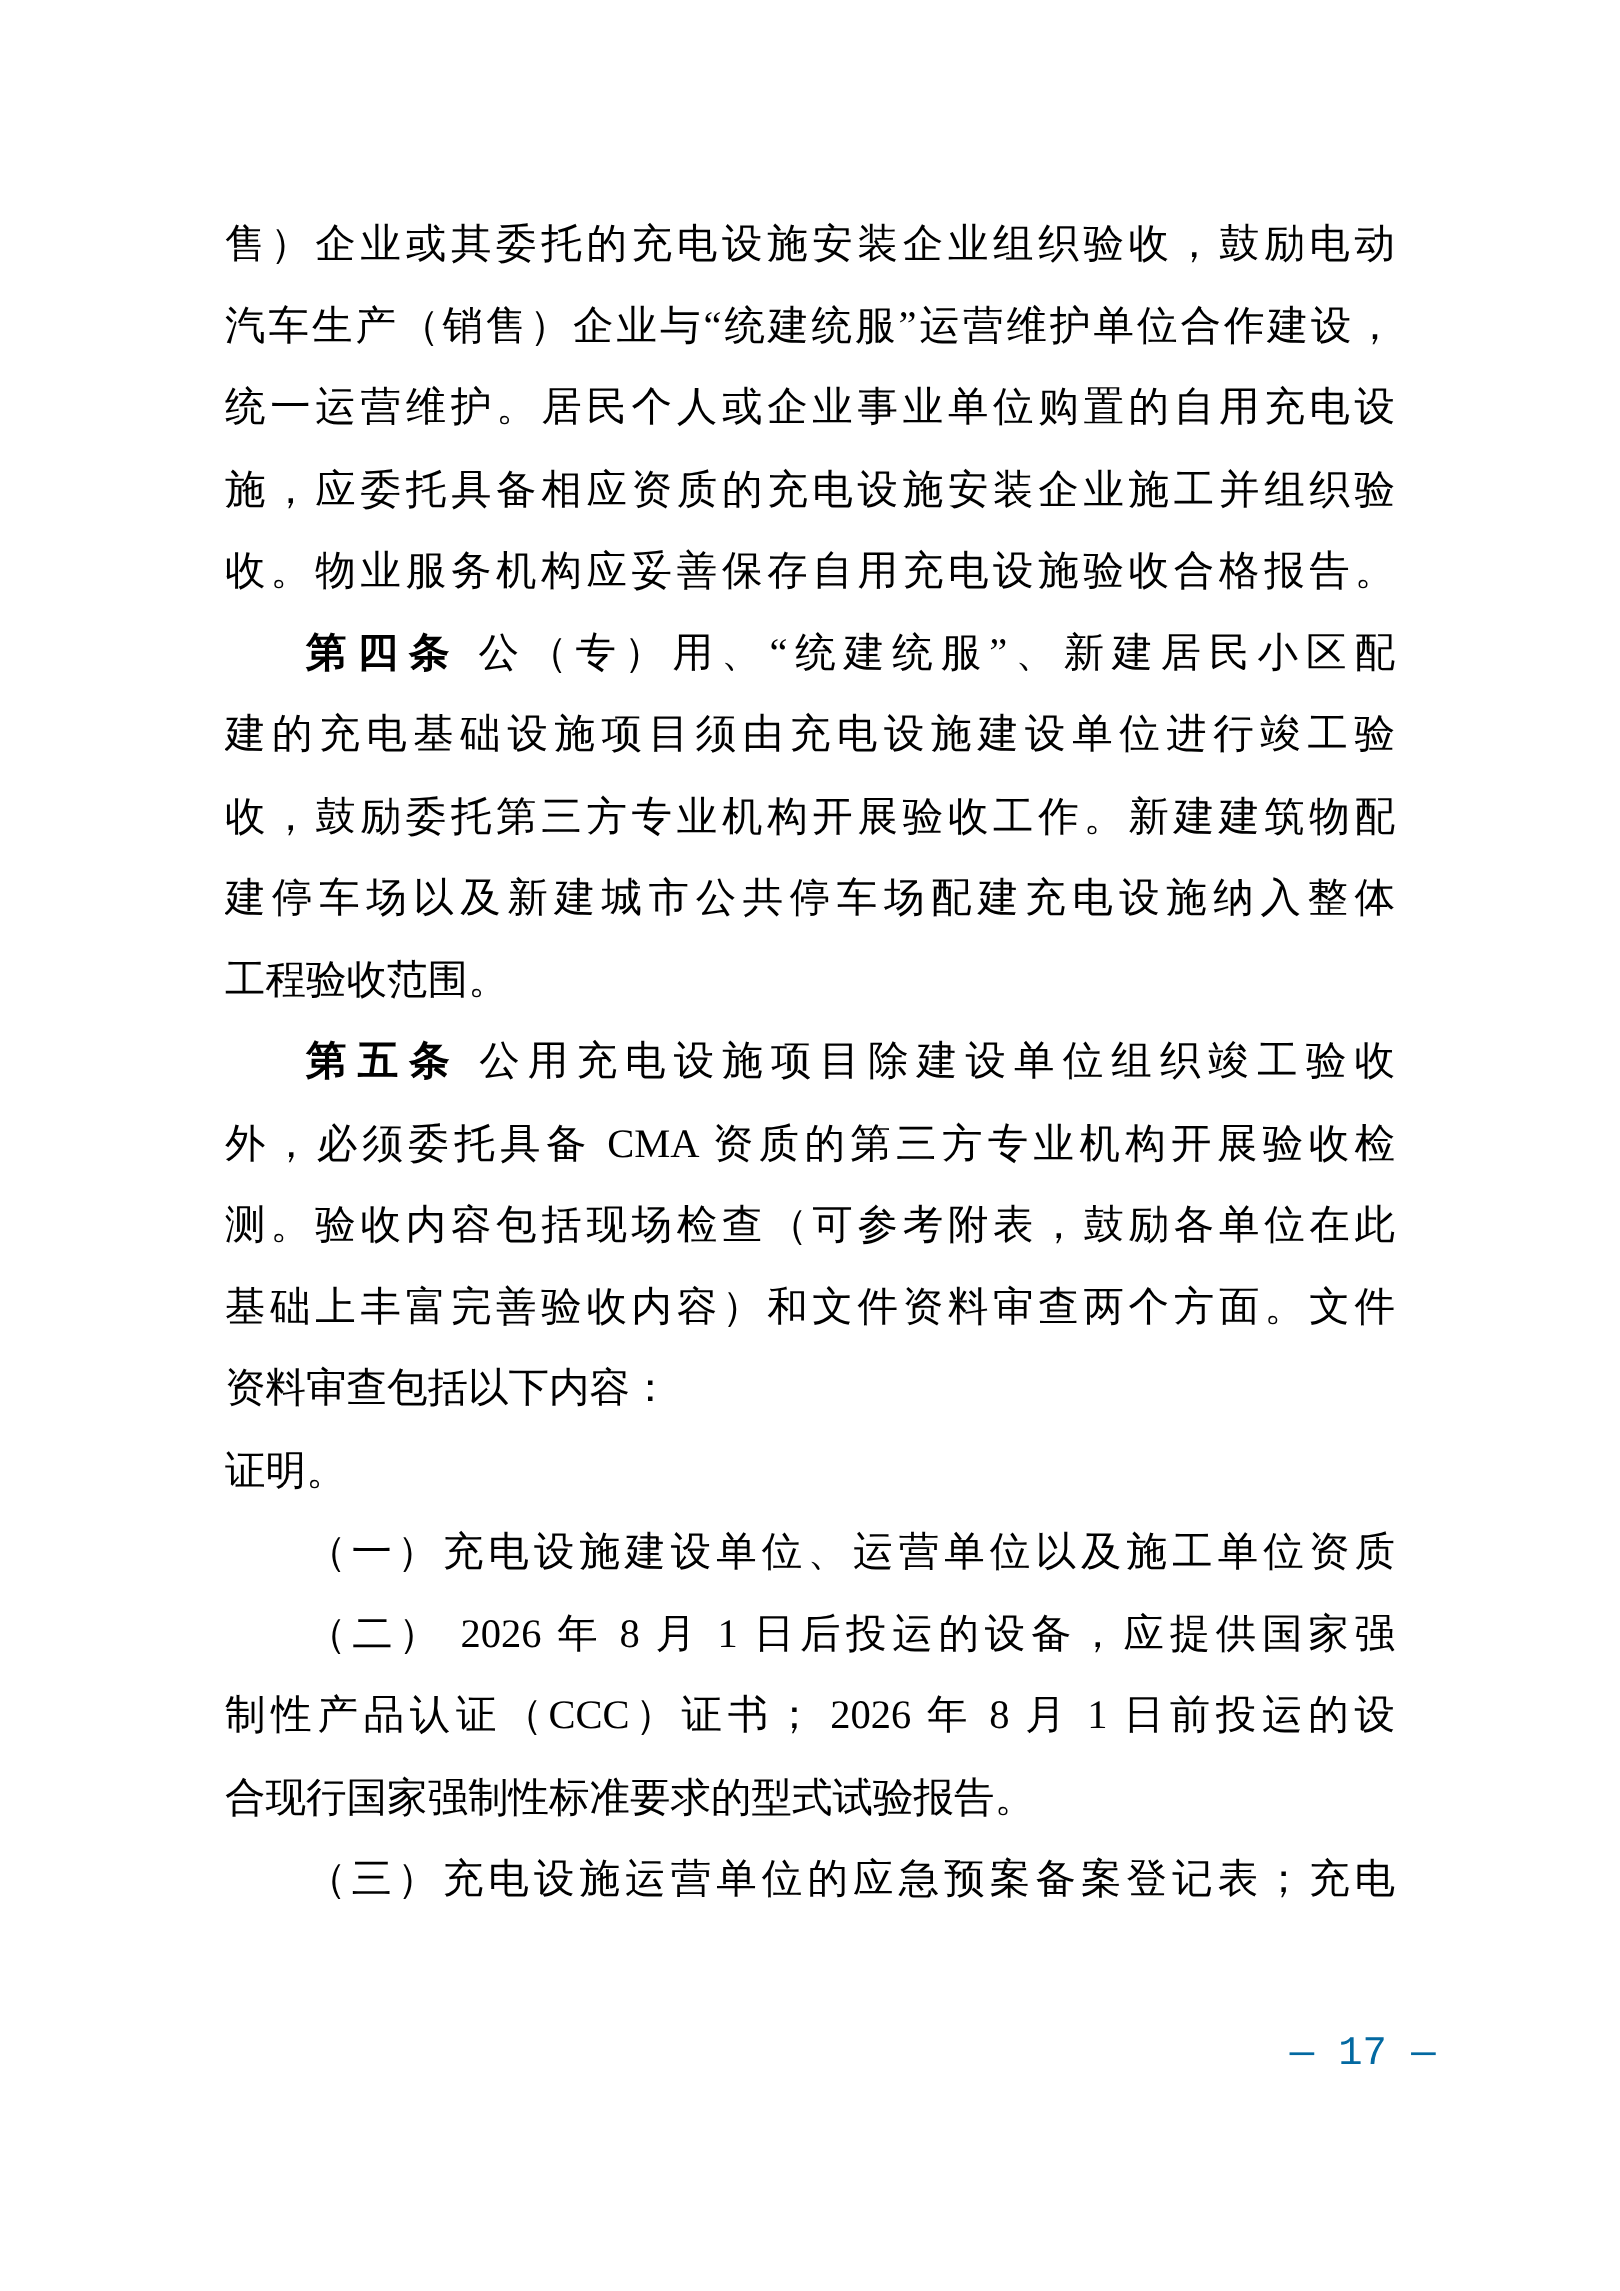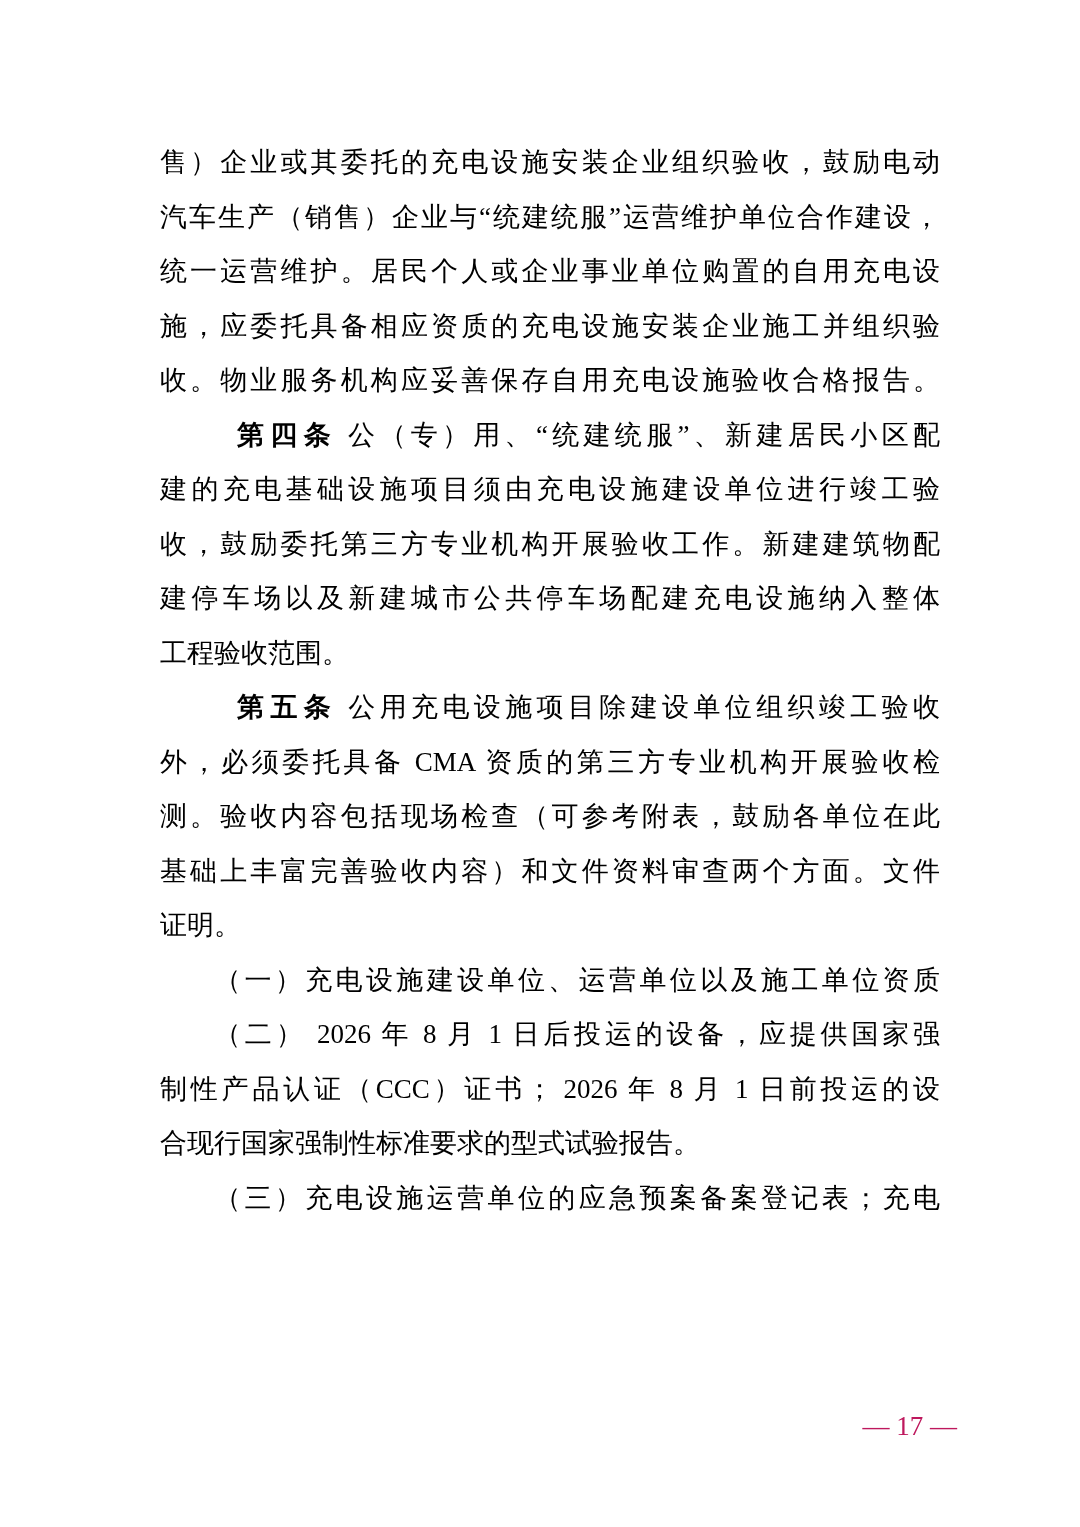--- a/index.html
+++ b/index.html
@@ -9,21 +9,21 @@
   }
   .sheet {
     position: relative;
     width: 1080px;
     height: 1527px;
     background: #ffffff;
     overflow: hidden;
   }
   .textblock {
     position: absolute;
-    left: 160px;
+    left: 150px;
     top: 135px;
     width: 780px;
   }
   .line {
     height: 54.5px;
     line-height: 54.5px;
     font-size: 27px;
     color: #000000;
     font-family: "Liberation Serif", "DejaVu Serif", serif;
     text-align: justify;
@@ -34,31 +34,30 @@
   .line.last {
     text-align-last: left;
   }
   .line.indent {
     text-indent: 54px;
   }
   .hd {
     font-family: Liberation Serif, serif;
     font-weight: 700;
     letter-spacing: 2px;
-    margin-left: 23px;
   }
   .pagenum {
     position: absolute;
     right: 123px;
-    top: 1406px;
+    top: 1350px;
     height: 40px;
     line-height: 40px;
     font-size: 27px;
-    color: #be185d;
-    font-family: Liberation Serif, serif;
+    color: #0369a1;
+    font-family: Liberation Mono, monospace;
   }
 </style>
 </head>
 <body>
 
 <div class="sheet">
   <div class="textblock">
     <div class="line"><span>售）企业或其委托的充电设施安装企业组织验收，鼓励电动</span></div>
     <div class="line"><span>汽车生产（销售）企业与“统建统服”运营维护单位合作建设，</span></div>
     <div class="line"><span>统一运营维护。居民个人或企业事业单位购置的自用充电设</span></div>
@@ -66,20 +65,21 @@
     <div class="line"><span>收。物业服务机构应妥善保存自用充电设施验收合格报告。</span></div>
     <div class="line indent"><span class="hd">第四条</span><span> 公（专）用、“统建统服”、新建居民小区配</span></div>
     <div class="line"><span>建的充电基础设施项目须由充电设施建设单位进行竣工验</span></div>
     <div class="line"><span>收，鼓励委托第三方专业机构开展验收工作。新建建筑物配</span></div>
     <div class="line"><span>建停车场以及新建城市公共停车场配建充电设施纳入整体</span></div>
     <div class="line last"><span>工程验收范围。</span></div>
     <div class="line indent"><span class="hd">第五条</span><span> 公用充电设施项目除建设单位组织竣工验收</span></div>
     <div class="line"><span>外，必须委托具备 CMA 资质的第三方专业机构开展验收检</span></div>
     <div class="line"><span>测。验收内容包括现场检查（可参考附表，鼓励各单位在此</span></div>
     <div class="line"><span>基础上丰富完善验收内容）和文件资料审查两个方面。文件</span></div>
+    <div class="line last"><span>资料审查包括以下内容：</span></div>
     <div class="line last"><span>证明。</span></div>
     <div class="line indent"><span>（一）充电设施建设单位、运营单位以及施工单位资质</span></div>
     <div class="line indent"><span>（二） 2026 年 8 月 1 日后投运的设备，应提供国家强</span></div>
     <div class="line"><span>制性产品认证（CCC）证书； 2026 年 8 月 1 日前投运的设</span></div>
     <div class="line last"><span>合现行国家强制性标准要求的型式试验报告。</span></div>
     <div class="line indent"><span>（三）充电设施运营单位的应急预案备案登记表；充电</span></div>
   </div>
   <div class="pagenum">— 17 —</div>
 </div>
 

